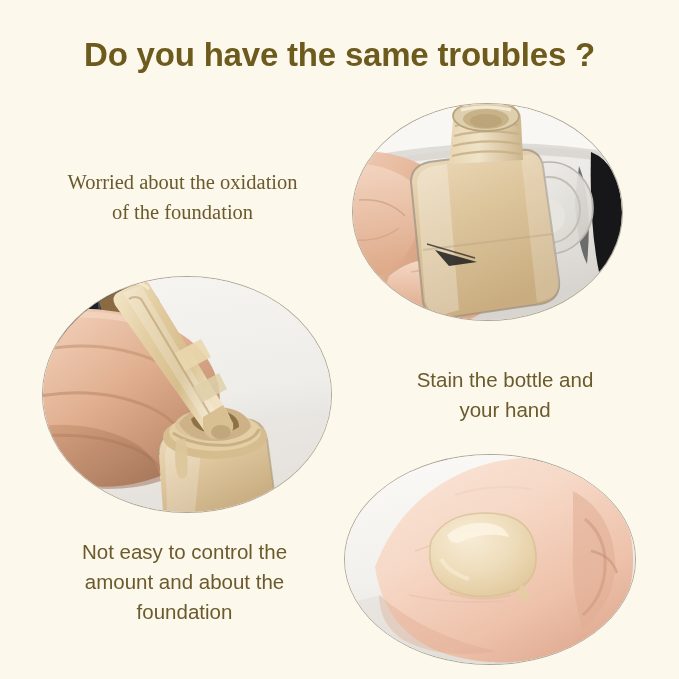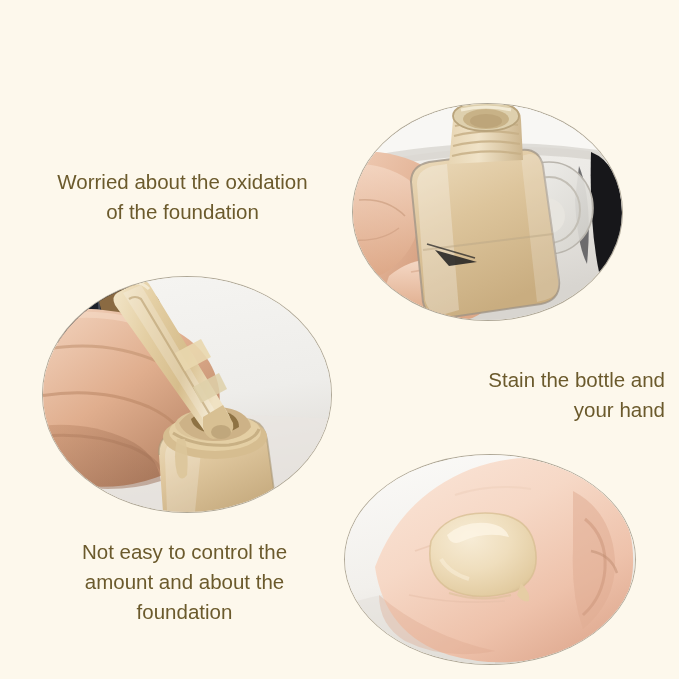--- a/index.html
+++ b/index.html
@@ -41,26 +41,26 @@
     color: #6b5a2c;
     font-size: 20.5px;
     line-height: 30px;
     font-family: "Liberation Sans", sans-serif;
     white-space: pre-line;
   }
   #caption-oxidation {
     left: 10px;
     top: 167px;
     width: 345px;
+    font-family: Liberation Serif, serif;
   }
   #caption-stain {
     left: 345px;
     top: 365px;
     width: 320px;
-    text-align: right;
   }
   #caption-waste {
     left: 12px;
     top: 537px;
     width: 345px;
   }
 
   
   .photo {
     position: absolute;
@@ -90,20 +90,21 @@
     display: block;
     width: 100%;
     height: 100%;
   }
 </style>
 </head>
 <body>
 
 <div id="stage">
 
+  <div class="title">Do you have the same troubles ?</div>
 
   <div class="caption" id="caption-oxidation">Worried about the oxidation
 of the foundation</div>
 
   <div class="caption" id="caption-stain">Stain the bottle and
 your hand</div>
 
   <div class="caption" id="caption-waste">Not easy to control the
 amount and about the
 foundation</div>

